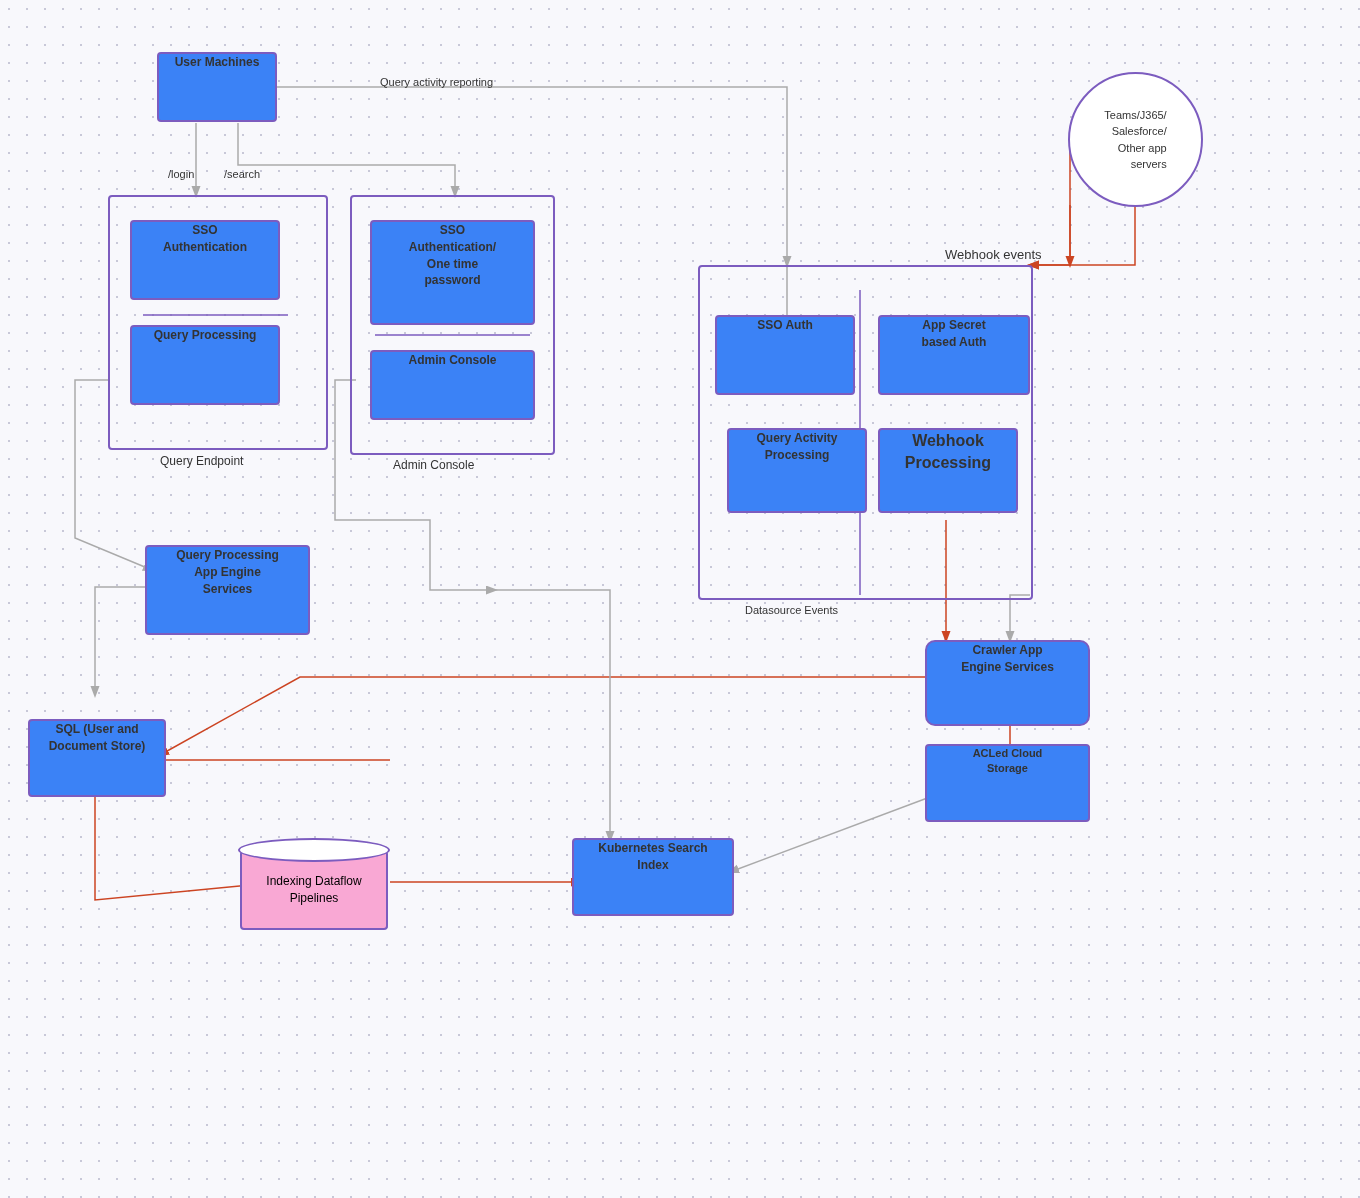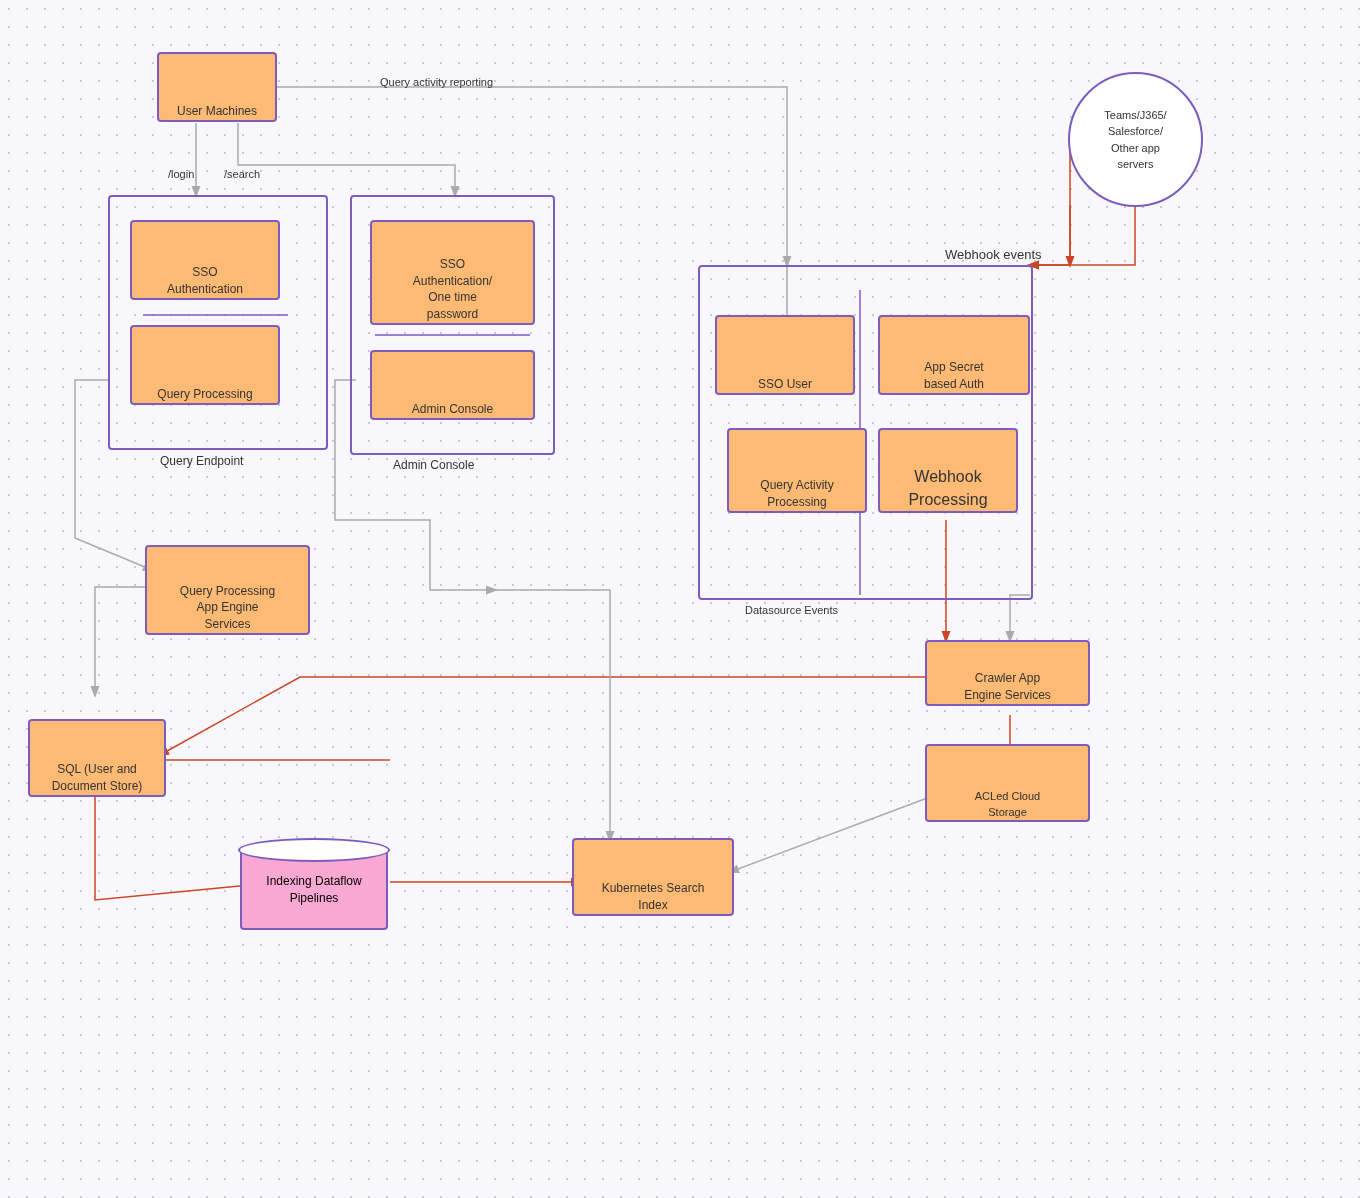--- a/index.html
+++ b/index.html
@@ -16,28 +16,29 @@
     .diagram {
       position: absolute;
       top: 0; left: 0;
       width: 1360px;
       height: 1198px;
     }
     .box {
       position: absolute;
       border: 2px solid #7c5cbf;
       border-radius: 4px;
-      background: #fdba74;
+      background: #3b82f6;
       display: flex;
-      align-items: flex-end;
+      align-items: flex-start;
       justify-content: center;
       text-align: center;
       font-size: 12px;
       color: #333;
       line-height: 1.4;
+      font-weight: bold;
     }
     .box-outer {
       position: absolute;
       border: 2px solid #7c5cbf;
       border-radius: 4px;
       background: transparent;
     }
     .box-label {
       position: absolute;
       font-size: 12px;
@@ -45,21 +46,21 @@
       text-align: center;
     }
     .circle-box {
       position: absolute;
       border: 2px solid #7c5cbf;
       border-radius: 50%;
       background: white;
       display: flex;
       align-items: center;
       justify-content: center;
-      text-align: center;
+      text-align: right;
       font-size: 11px;
       color: #333;
       line-height: 1.4;
     }
     .cylinder {
       position: absolute;
     }
     .cylinder-body {
       border: 2px solid #7c5cbf;
       border-radius: 4px;
@@ -195,36 +196,36 @@
 
   <div class="box" style="left:28px; top:693px; width:138px; height:78px; font-size:12px;margin-top:26px;">
     SQL (User and<br>Document Store)
   </div>
 
   <div class="box-outer" style="left:698px; top:265px; width:335px; height:335px;">
   </div>
   <div class="box-label" style="left:745px; top:604px; font-size:11px;">Datasource Events</div>
 
   <div class="box" style="left:715px; top:315px; width:140px; height:80px; font-size:12px;">
-    SSO User
+    SSO Auth
   </div>
 
   <div class="box" style="left:878px; top:315px; width:152px; height:80px; font-size:12px;">
     App Secret<br>based Auth
   </div>
 
   <div class="box" style="left:715px; top:428px; width:140px; height:85px; font-size:12px;margin-left:12px;">
     Query Activity<br>Processing
   </div>
 
   <div class="box" style="left:878px; top:428px; width:140px; height:85px; font-size:16px;">
     Webhook<br>Processing
   </div>
 
-  <div class="box" style="left:925px; top:640px; width:165px; height:66px; font-size:12px;">
+  <div class="box" style="left:925px; top:640px; width:165px; height:86px; font-size:12px;border-radius:10px;">
     Crawler App<br>Engine Services
   </div>
 
   <div class="box" style="left:925px; top:744px; width:165px; height:78px; font-size:11px;">
     ACLed Cloud<br>Storage
   </div>
 
   <div class="box" style="left:572px; top:838px; width:162px; height:78px; font-size:12px;">
     Kubernetes Search<br>Index
   </div>

